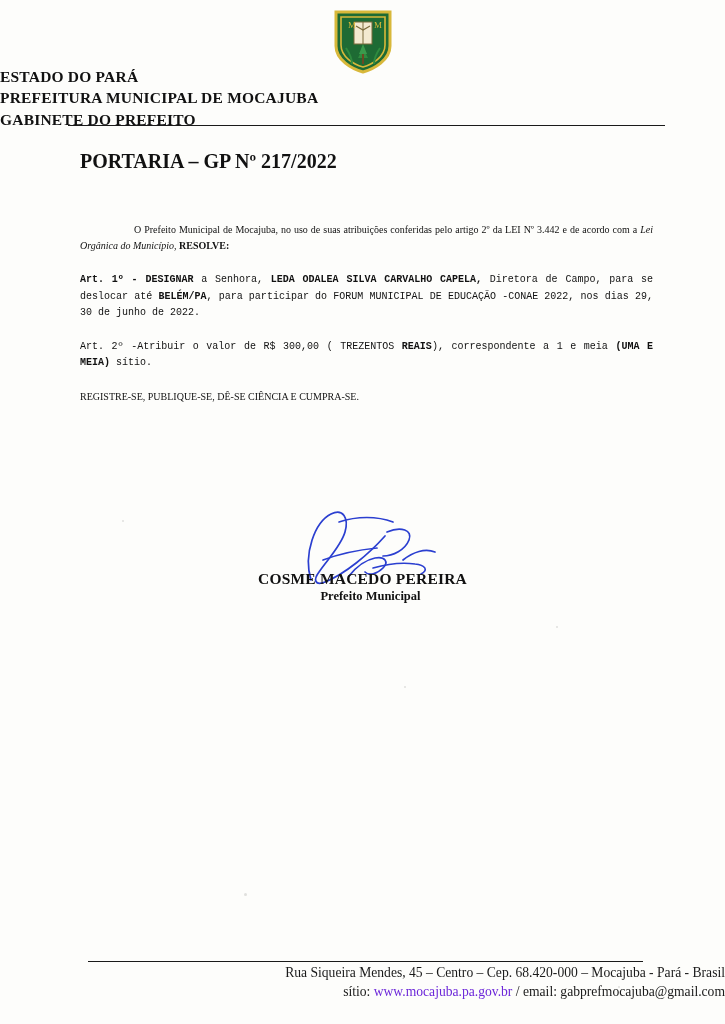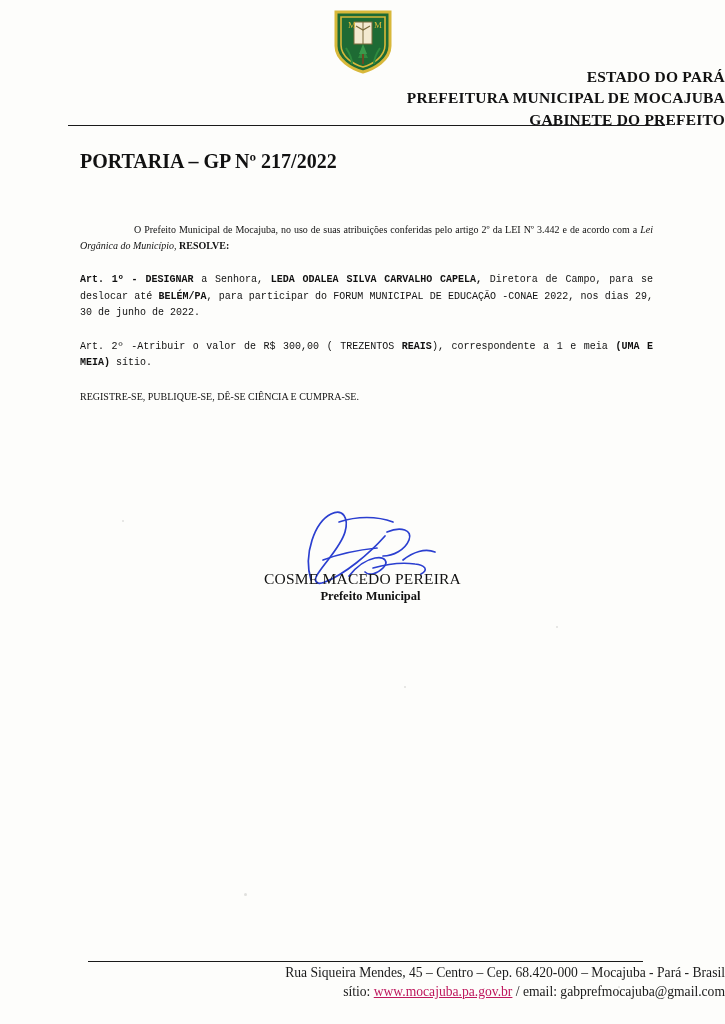--- a/index.html
+++ b/index.html
@@ -34,21 +34,21 @@
   .crest {
     width: 62px;
     height: 66px;
     position: relative;
   }
   .header-lines {
     position: absolute;
     top: 66px;
     left: 0;
     right: 0;
-    text-align: right;
+    text-align: left;
     font-weight: bold;
     font-size: 15.5px;
     line-height: 1.38;
     letter-spacing: 0.2px;
   }
   .hr-top {
     position: absolute;
     top: 125px;
     left: 68px;
     right: 60px;
@@ -101,21 +101,21 @@
   .sig-svg {
     position: absolute;
     top: -10px;
     left: 50%;
     transform: translateX(-50%);
     pointer-events: none;
   }
   .sig-name {
     position: relative;
     margin-top: 58px;
-    font-weight: normal;
+    font-weight: bold;
     font-size: 15.5px;
     letter-spacing: 0.2px;
   }
   .sig-role {
     position: relative;
     font-weight: bold;
     font-size: 12.5px;
     margin-top: 1px;
     margin-left: 16px;
   }
@@ -132,22 +132,21 @@
     position: absolute;
     bottom: 22px;
     left: 0;
     right: 0;
     text-align: right;
     font-size: 13.6px;
     line-height: 1.45;
     color: #1a1a1a;
   }
   .footer a, .footer .link {
-    color: #be185d;
-    text-decoration: underline;
+    color: #6d28d9;
   }
 
   
   .speck {
     position: absolute;
     background: #c9c9c4;
     border-radius: 50%;
     opacity: .55;
   }
 </style>

